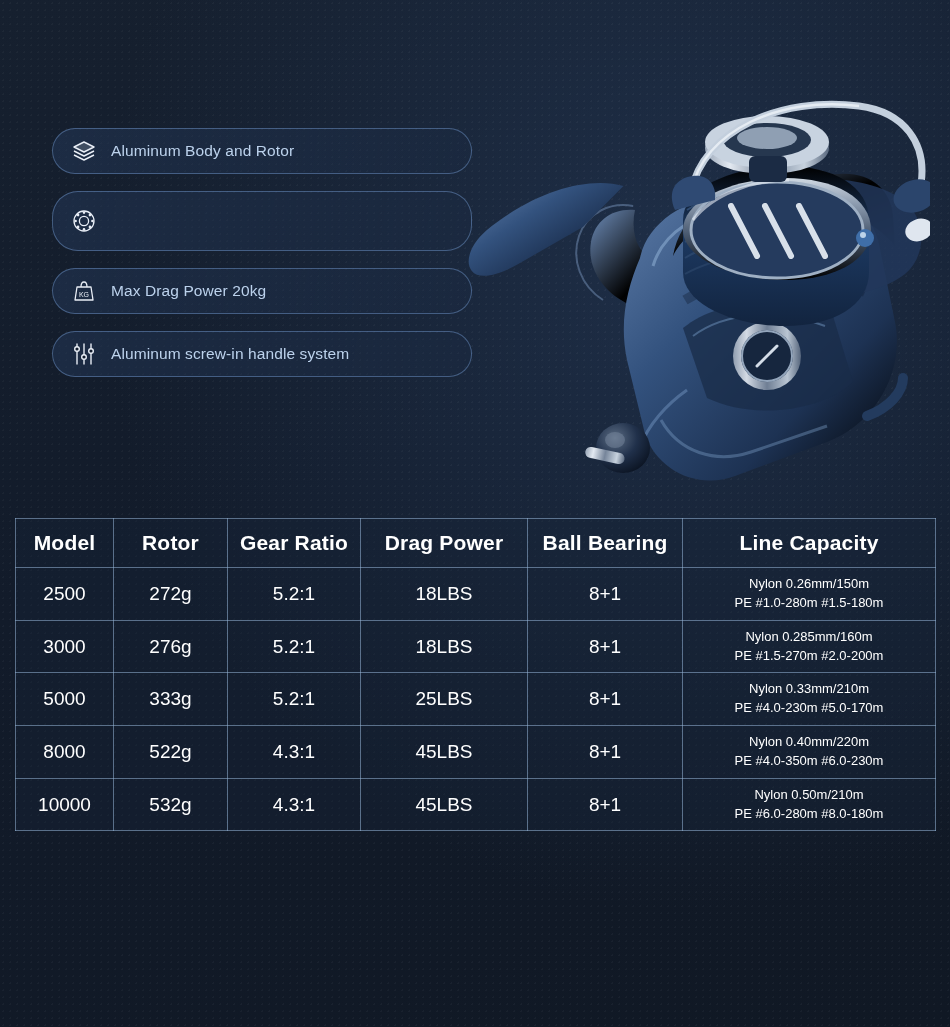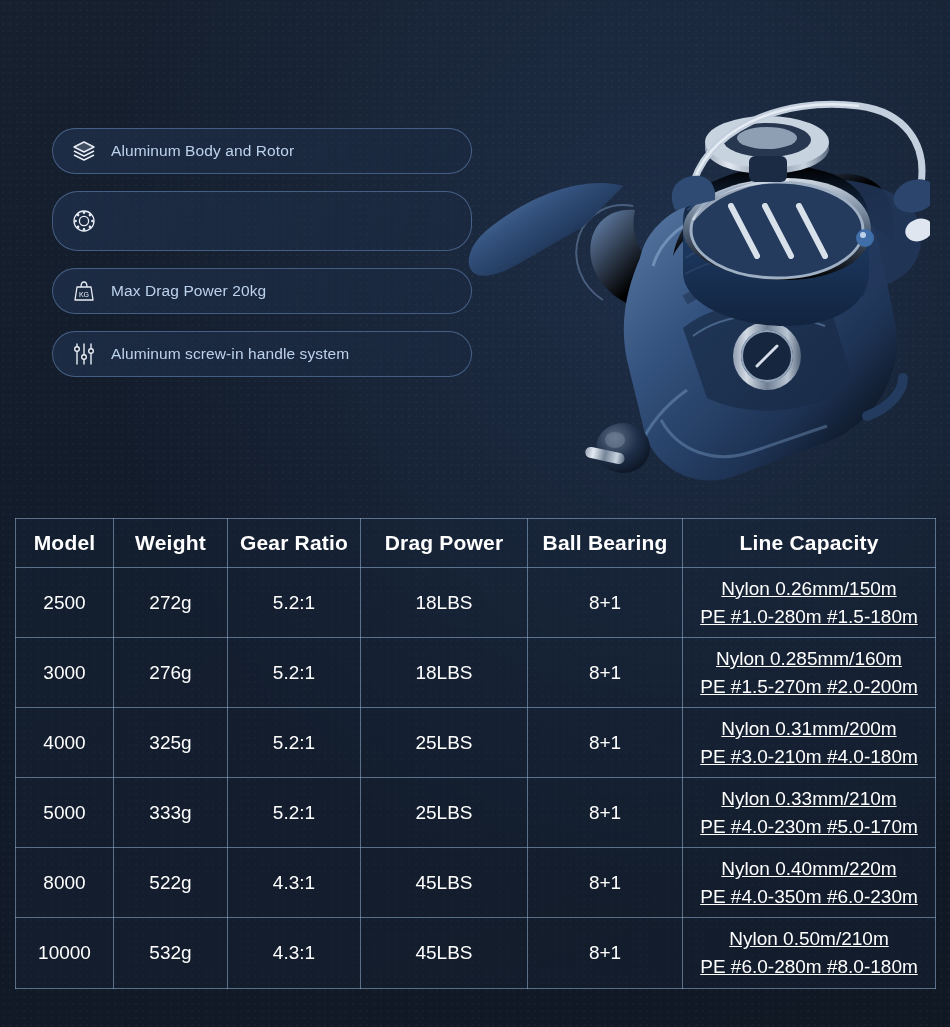--- a/index.html
+++ b/index.html
@@ -110,24 +110,23 @@
     font-weight: bold;
     padding: 12px 2px;
     letter-spacing: .2px;
   }
   table.spec td {
     font-size: 19px;
     padding: 11px 2px;
     font-weight: normal;
   }
   table.spec td.linecap {
-    font-size: 19px;
+    font-size: 13px;
     line-height: 1.45;
     padding: 7px 4px;
-    text-decoration: underline;
   }
   col.c1 { width: 98px; }
   col.c2 { width: 114px; }
   col.c3 { width: 133px; }
   col.c4 { width: 167px; }
   col.c5 { width: 155px; }
   col.c6 { width: 253px; }
 </style>
 </head>
 <body>
@@ -324,21 +323,21 @@
         <col class="c1">
           <col class="c2">
           <col class="c3">
           <col class="c4">
           <col class="c5">
           <col class="c6">
       </colgroup>
       <thead>
         <tr>
           <th>Model</th>
-          <th>Weight</th>
+          <th>Rotor</th>
           <th>Gear Ratio</th>
           <th>Drag Power</th>
           <th>Ball Bearing</th>
           <th>Line Capacity</th>
         </tr>
       </thead>
       <tbody>
         <tr>
           <td>2500</td>
           <td>272g</td>
@@ -355,31 +354,20 @@
           <td>276g</td>
           <td>5.2:1</td>
           <td>18LBS</td>
           <td>8+1</td>
           <td class="linecap">
             <div>Nylon 0.285mm/160m</div>
             <div>PE #1.5-270m #2.0-200m</div>
           </td>
         </tr>
         <tr>
-          <td>4000</td>
-          <td>325g</td>
-          <td>5.2:1</td>
-          <td>25LBS</td>
-          <td>8+1</td>
-          <td class="linecap">
-            <div>Nylon 0.31mm/200m</div>
-            <div>PE #3.0-210m #4.0-180m</div>
-          </td>
-        </tr>
-        <tr>
           <td>5000</td>
           <td>333g</td>
           <td>5.2:1</td>
           <td>25LBS</td>
           <td>8+1</td>
           <td class="linecap">
             <div>Nylon 0.33mm/210m</div>
             <div>PE #4.0-230m #5.0-170m</div>
           </td>
         </tr>

